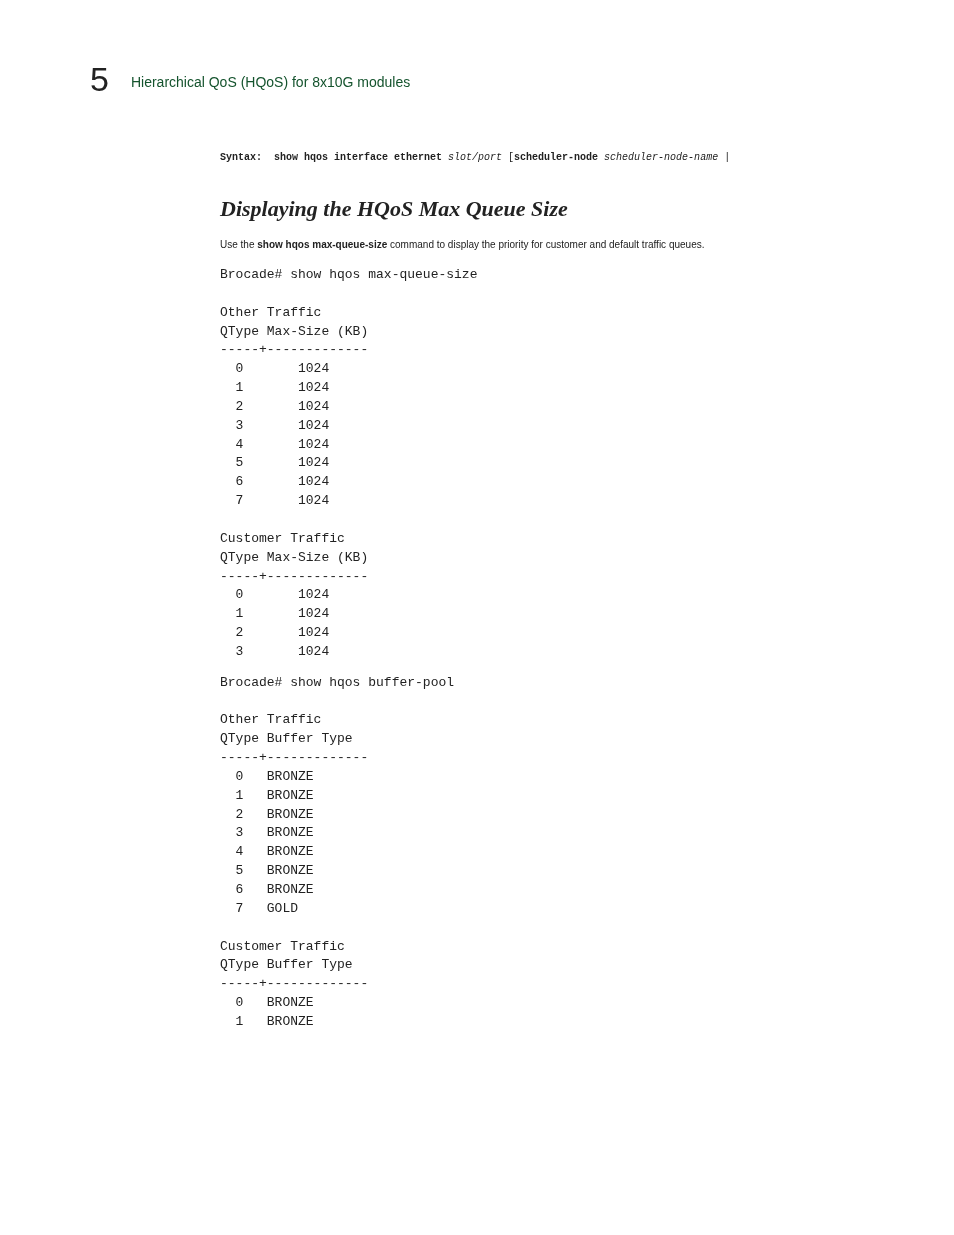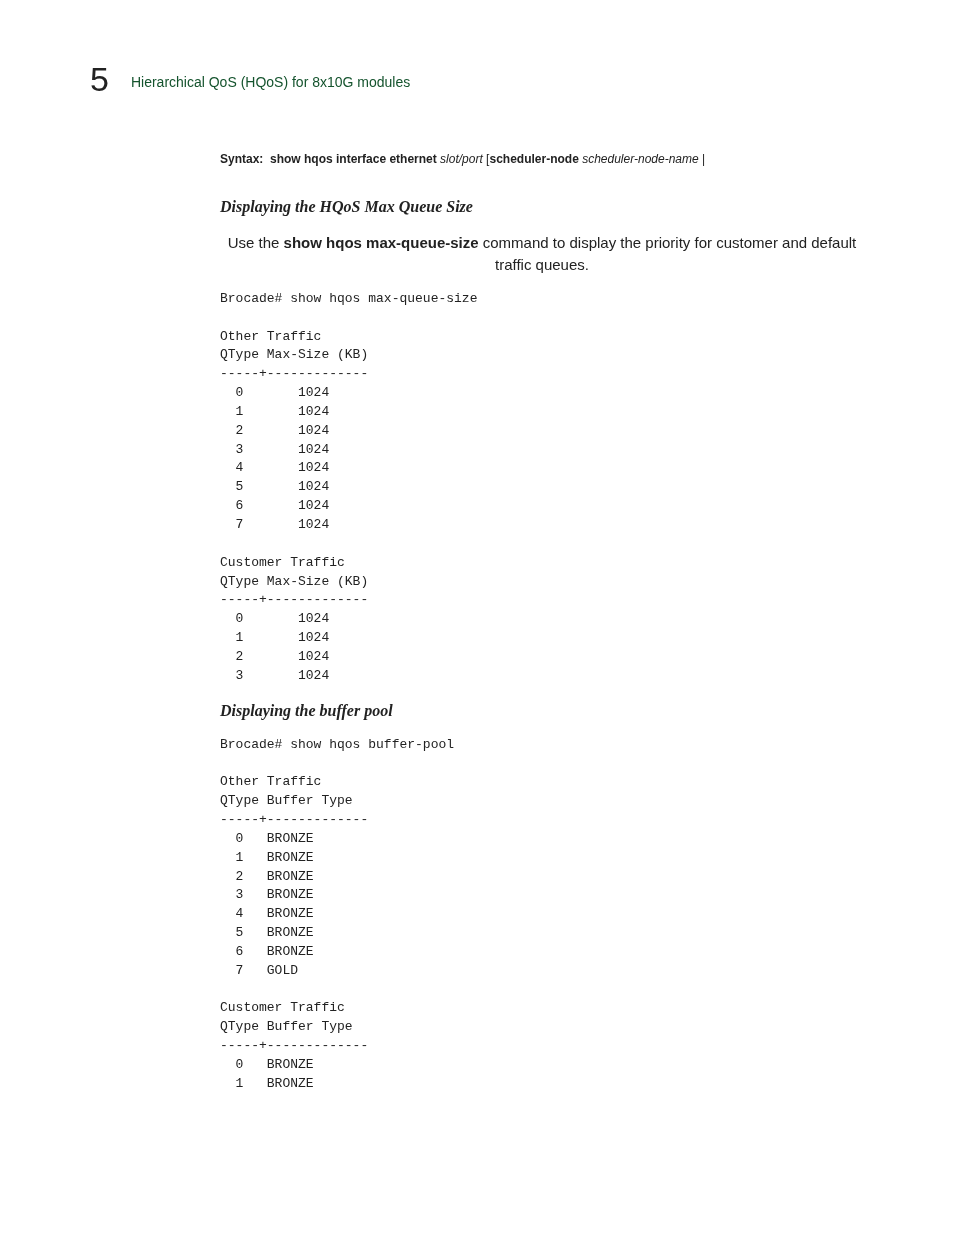--- a/index.html
+++ b/index.html
@@ -35,42 +35,42 @@
     margin-left: 130px;
   }
   pre.code {
     font-family: "Courier New", Courier, monospace;
     font-size: 13px;
     white-space: pre;
     margin: 0 0 12px 0;
     line-height: 1.45;
   }
   .syntax-block {
-    font-size: 12px;
+    font-size: 10px;
     line-height: 1.45;
     margin-bottom: 30px;
+    font-family: Liberation Mono, monospace;
   }
   .syntax-indent {
     display: block;
     margin-left: 56px;
   }
   .b { font-weight: 700; }
   .i { font-style: italic; }
   h2.subhead {
     font-family: Georgia, "Times New Roman", serif;
     font-style: italic;
     font-weight: 700;
-    font-size: 16px;
+    font-size: 22px;
     margin: 16px 0 16px 0;
   }
   p.body {
-    font-size: 15px;
+    font-size: 10px;
     line-height: 1.45;
     margin: 0 0 14px 0;
-    text-align: center;
   }
 </style>
 </head>
 <body>
 
 <div class="page">
 
   <div class="header-line">
     <span class="chapnum">5</span>
     <span class="section-title">Hierarchical QoS (HQoS) for 8x10G modules</span>
@@ -106,21 +106,20 @@
 
 Customer Traffic
 QType Max-Size (KB)
 -----+-------------
   0       1024
   1       1024
   2       1024
   3       1024</pre>
 
 
-    <h2 class="subhead">Displaying the buffer pool</h2>
 
 
     <pre class="code">Brocade# show hqos buffer-pool
 
 Other Traffic
 QType Buffer Type
 -----+-------------
   0   BRONZE
   1   BRONZE
   2   BRONZE

